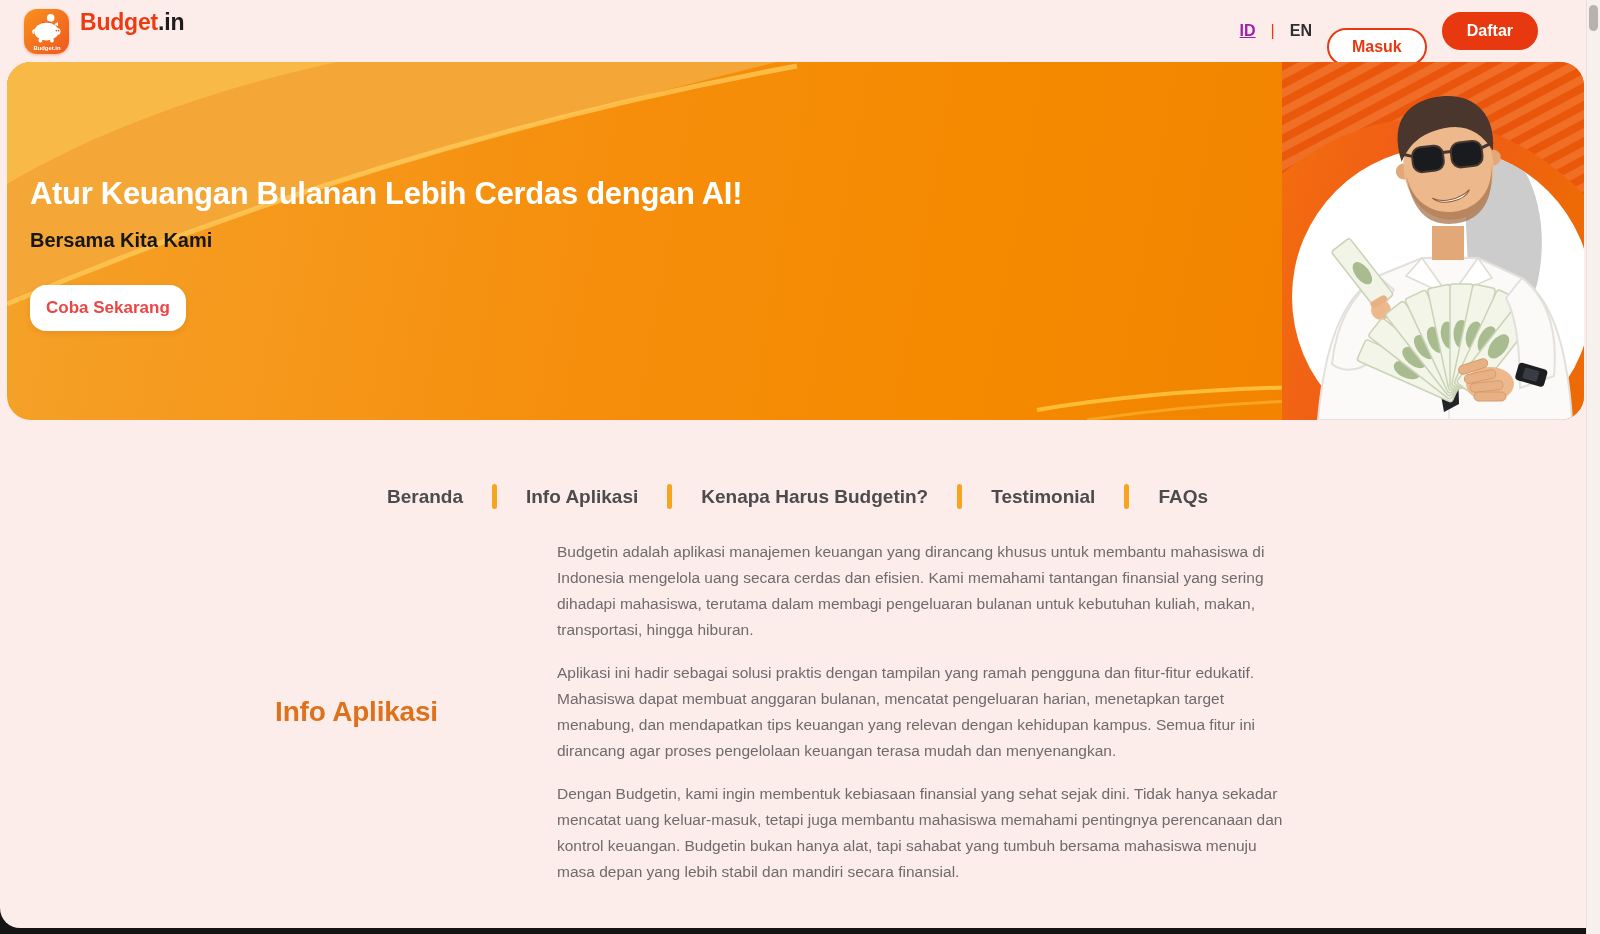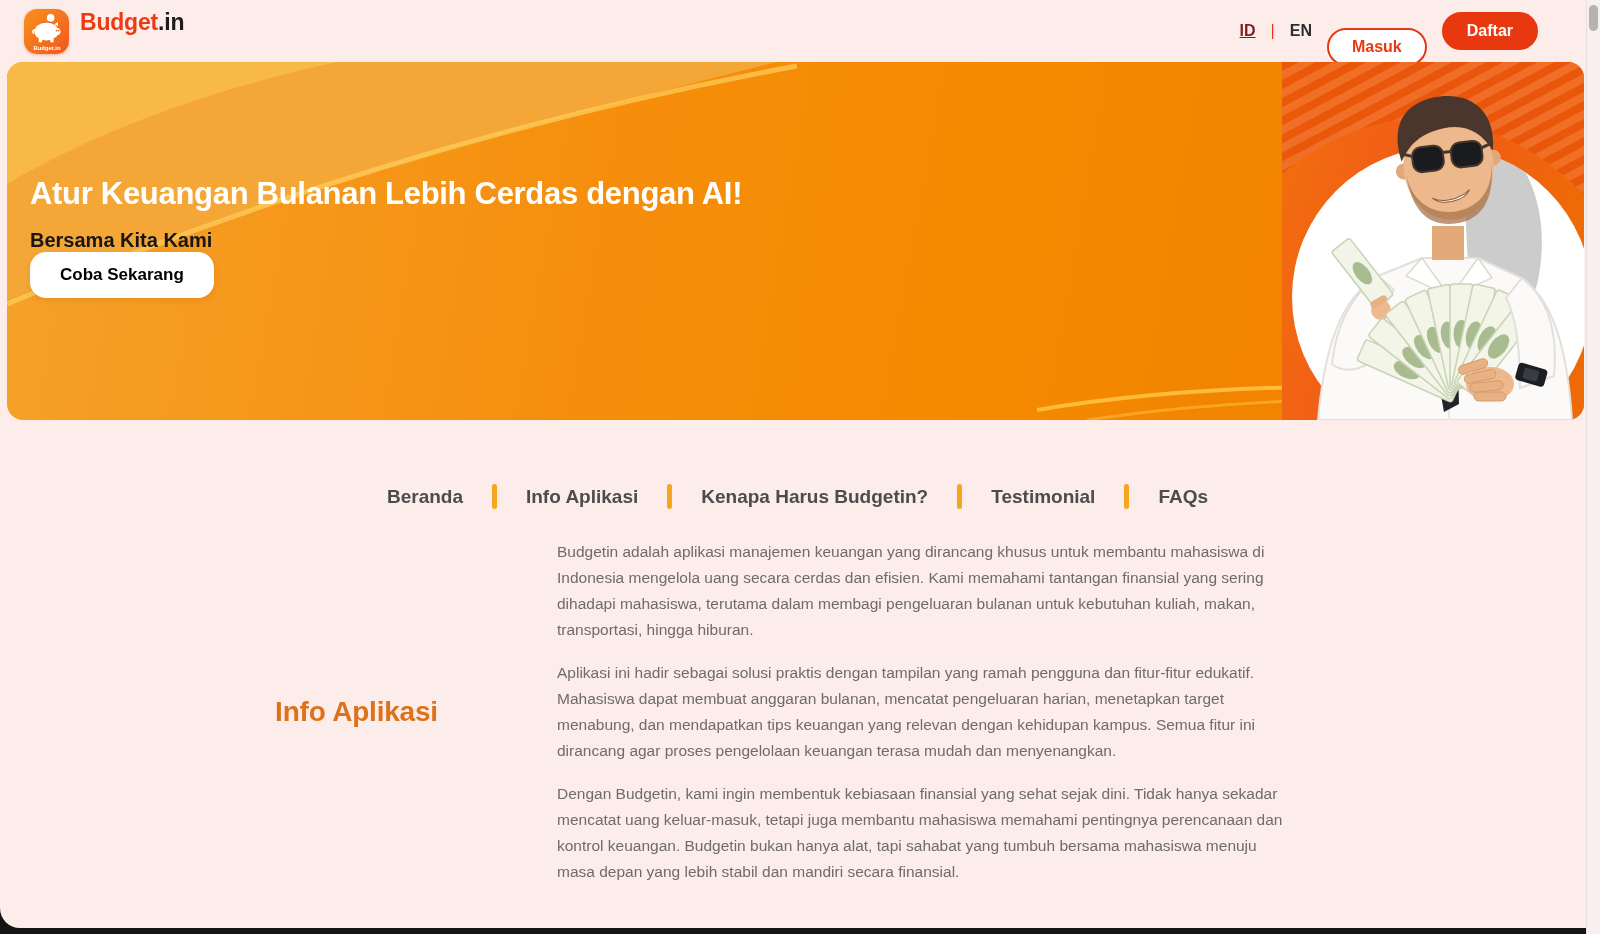--- a/index.html
+++ b/index.html
@@ -39,53 +39,53 @@
   .logo-badge {
     width: 45px; height: 45px; border-radius: 13px;
     background: linear-gradient(135deg, #F8921D 0%, #F0571E 100%);
     display: flex; align-items: center; justify-content: center;
     box-shadow: 0 1px 3px rgba(208,70,10,0.35);
   }
   .brand { font-size: 23px; font-weight: 800; color: #1D1D1D; letter-spacing: -0.2px; }
   .brand .accent { color: #EE3A10; }
   .top-right { margin-left: auto; display: flex; align-items: center; gap: 15px; }
   .lang { font-size: 16px; font-weight: 700; cursor: pointer; }
-  .lang-id { color: #7f1d1d; text-decoration: underline; }
+  .lang-id { color: #a21caf; text-decoration: underline; }
   .lang-div { color: #E8380F; font-weight: 400; cursor: default; }
   .lang-en { color: #2E2E2E; }
   .btn {
     border-radius: 20px; padding: 8px 23px;
     font-size: 16px; font-weight: 700; cursor: pointer;
     font-family: "Liberation Sans", sans-serif;
   }
   .btn-outline { background: #FFFFFF; border: 2px solid #E8380F; color: #E8380F; margin-top: 32px; }
   .btn-solid   { background: #E8380F; border: 2px solid #E8380F; color: #FFFFFF; }
   
   .hero {
     position: relative;
     margin: 0 2px 0 7px;
     height: 358px;
-    border-radius: 16px;
+    border-radius: 24px;
     overflow: hidden;
     background: linear-gradient(100deg, #F5A22A 0%, #F68E0C 38%, #F58A00 62%, #EF7E00 100%);
   }
   .hero-decor, .hero-photo { position: absolute; top: 0; height: 100%; }
   .hero-decor { left: 0; width: 100%; pointer-events: none; }
   .hero-photo { right: 0; width: 302px; }
   .hero-content { position: relative; padding: 114px 0 0 23px; max-width: 980px; }
   .hero-title {
     margin: 0; font-size: 31px; font-weight: 800;
     color: #FFFFFF; letter-spacing: -0.3px;
   }
   .hero-subtitle { margin: 17px 0 0; font-size: 20px; font-weight: 700; color: #161616; }
   .cta {
-    display: inline-block;
-    background: #FFFFFF; color: #000000;
+    margin-top: 33px; display: inline-block;
+    background: #FFFFFF; color: #ef4444;
     font-size: 17px; font-weight: 700;
-    padding: 13px 30px; border: none; border-radius: 16px;
+    padding: 13px 16px; border: none; border-radius: 16px;
     cursor: pointer; font-family: "Liberation Sans", sans-serif;
     box-shadow: 0 2px 6px rgba(120,50,0,0.12);
   }
   
   .nav {
     display: flex; justify-content: center; align-items: center;
     gap: 29px; margin-top: 64px; padding-left: 9px;
   }
   .nav-item { font-size: 19px; font-weight: 700; color: #4C4C4C; cursor: pointer; }
   .nav-div { width: 5px; height: 25px; border-radius: 3px; background: #F7A41F; }

